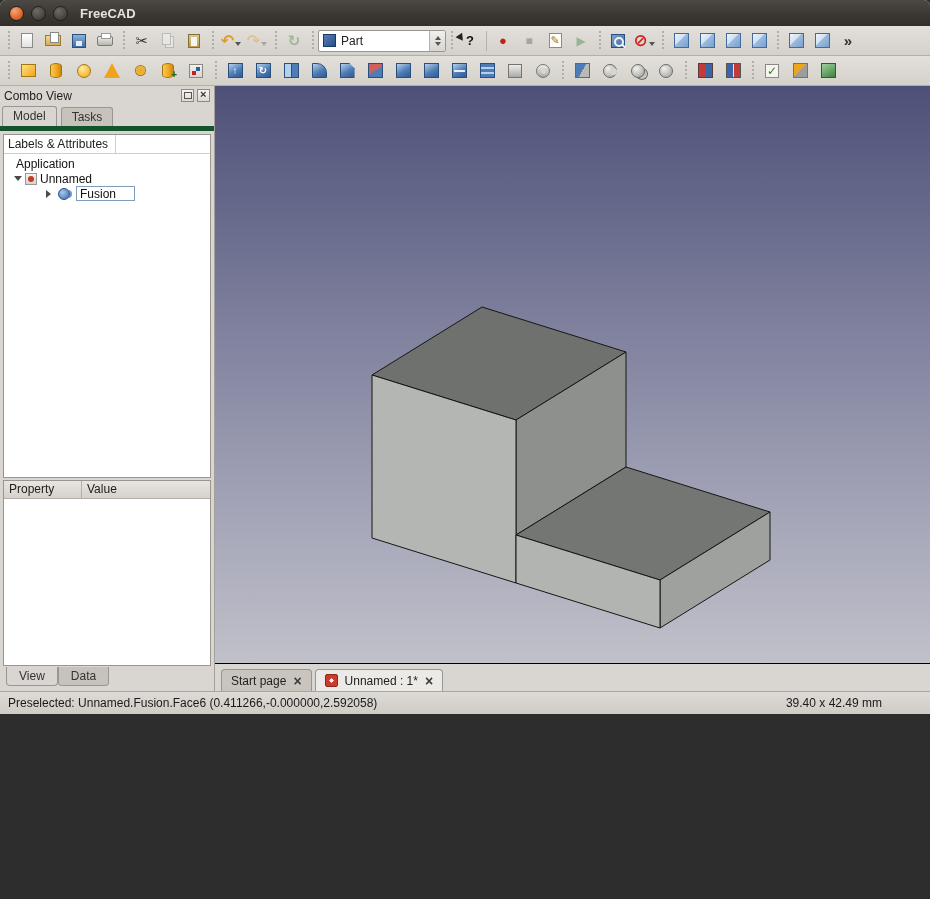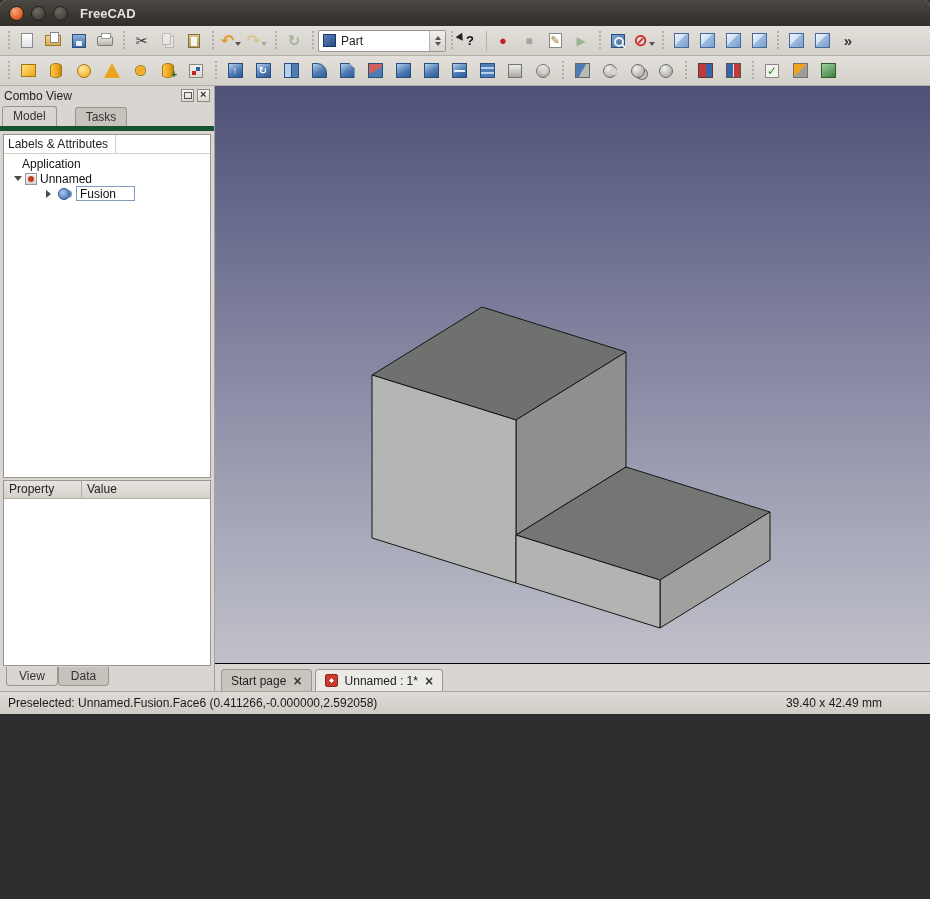--- a/index.html
+++ b/index.html
@@ -116,30 +116,30 @@
   
   .main{flex:1;display:flex;min-height:0}
   .combo-panel{flex:0 0 215px;width:215px;background:#d9d5d0;border-right:1px solid #a5a19a;
     display:flex;flex-direction:column}
   .panel-head{height:19px;display:flex;align-items:center;padding:0 4px;font-size:12px;color:#222}
   .ph-title{flex:1}
   .phb{width:13px;height:13px;border:1px solid #8d8983;background:linear-gradient(#f7f5f2,#dcd8d2);
     margin-left:3px;position:relative}
   .phb.float::after{content:"";position:absolute;left:2px;top:2px;width:6px;height:5px;border:1px solid #555}
   .phb.close::after{content:"\00D7";position:absolute;left:2px;top:-2px;font-size:11px;color:#333;font-weight:bold}
-  .top-tabs{display:flex;height:21px;align-items:flex-end;gap:18px;padding:0 2px}
+  .top-tabs{display:flex;height:21px;align-items:flex-end;gap:4px;padding:0 2px}
   .tab{font-size:12px;padding:2px 10px;border:1px solid #9a968f;border-bottom:none;background:#c7c3bc;
     border-radius:3px 3px 0 0;color:#333}
   .tab.active{background:#d9d5d0;padding-bottom:3px}
   .panel-body{flex:1;border-top:5px solid #14532d;display:flex;flex-direction:column;min-height:0;padding:2px}
   .tree-wrap{height:344px;background:#fff;border:1px solid #9a968f;display:flex;flex-direction:column;margin:1px}
   .tree-header{font-size:12px;color:#222;border-bottom:1px solid #d2cec8;background:#fff;display:flex}
   .tree-header span{display:inline-block;width:112px;padding:2px 4px;border-right:1px solid #d2cec8}
   .tree-body{flex:1;font-size:12px;color:#111;padding-top:2px}
-  .tree-row{display:flex;align-items:center;height:15px;padding-left:18px;gap:3px;white-space:nowrap}
+  .tree-row{display:flex;align-items:center;height:15px;padding-left:12px;gap:3px;white-space:nowrap}
   .tree-row.doc{padding-left:10px}
   .tree-row.fusion{padding-left:40px}
   .arrow{display:inline-block;flex:0 0 auto}
   .arrow.down{width:0;height:0;border:4px solid transparent;border-top:5px solid #4a4a4a;margin-top:4px}
   .arrow.right{width:0;height:0;border:4px solid transparent;border-left:5px solid #4a4a4a;margin-left:2px}
   .doc-icon{width:12px;height:12px;background:linear-gradient(#f4f4f4,#d4d4d4);border:1px solid #999;position:relative;flex:0 0 auto}
   .doc-icon::after{content:"";position:absolute;left:2px;top:2px;width:6px;height:6px;border-radius:50%;background:#c43c1e}
   .fusion-icon{width:12px;height:12px;border-radius:50%;flex:0 0 auto;
     background:radial-gradient(circle at 35% 35%,#a8c8ec,#3a68a8);border:1px solid #2a4f88;
     box-shadow:4px 0 0 -2px #6f97c9;margin-right:3px}

